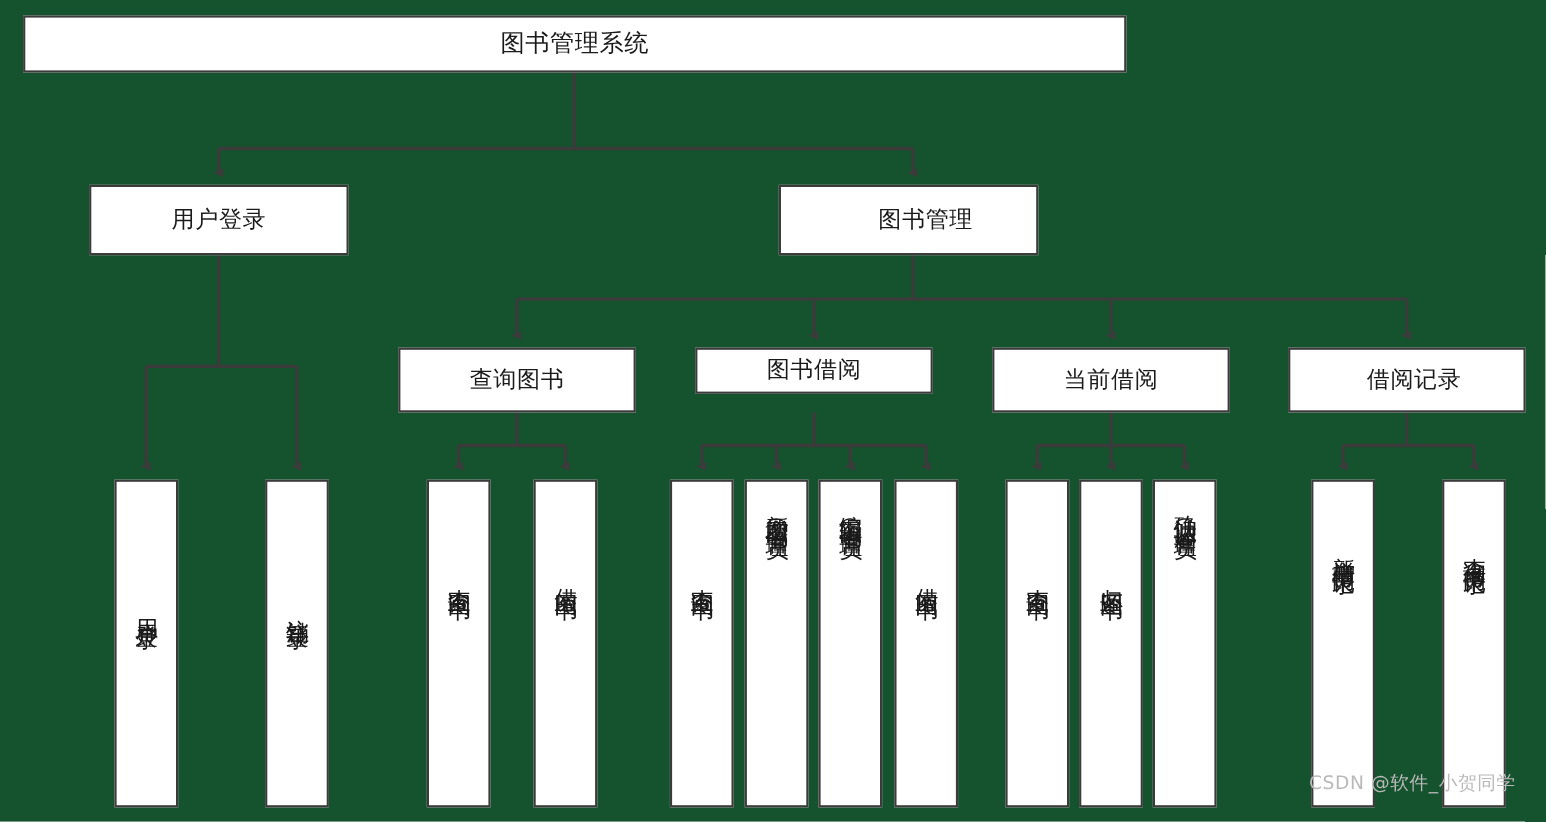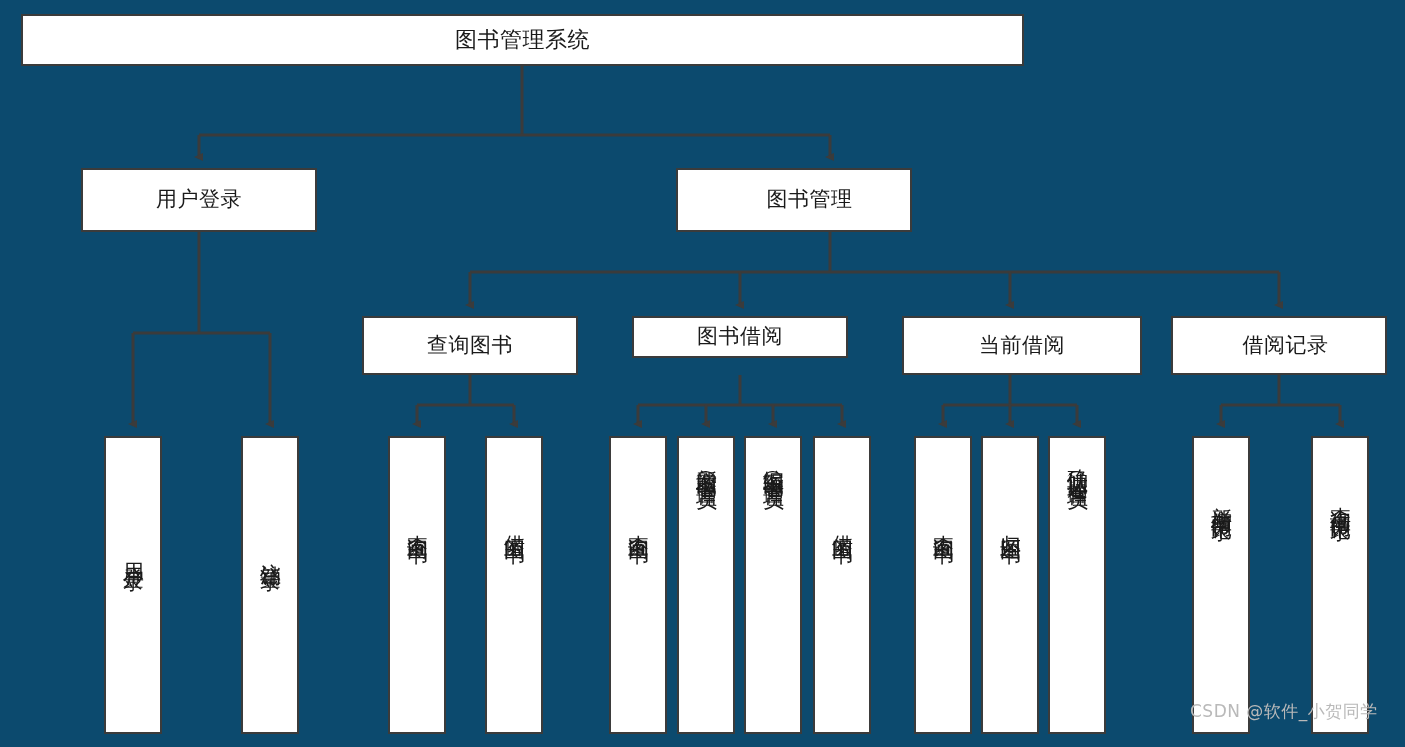--- a/index.html
+++ b/index.html
@@ -7,21 +7,21 @@
     padding: 0;
     background: #ffffff;
   }
   body {
     font-family: "DejaVu Sans", "Liberation Sans", sans-serif;
   }
   #canvas {
     position: relative;
     width: 1405px;
     height: 747px;
-    background: #0c4a6e;
+    background: #14532d;
     overflow: hidden;
   }
   svg.edges {
     position: absolute;
     left: 0;
     top: 0;
     width: 1405px;
     height: 747px;
     pointer-events: none;
   }
@@ -141,33 +141,33 @@
   </svg>
 
   <div class="node horiz root" style="left:21px; top:14px; width:1003px; height:52px;">
     <span class="node-label">图书管理系统</span>
   </div>
 
   <div class="node horiz" style="left:81px; top:168px; width:236px; height:64px;">
     <span class="node-label">用户登录</span>
   </div>
 
-  <div class="node horiz" style="left:676px; top:168px; width:236px; height:64px;padding-left:31px;">
+  <div class="node horiz" style="left:708px; top:168px; width:236px; height:64px;padding-left:31px;">
     <span class="node-label">图书管理</span>
   </div>
 
   <div class="node horiz" style="left:362px; top:316px; width:216px; height:59px;">
     <span class="node-label">查询图书</span>
   </div>
 
   <div class="node horiz" style="left:632px; top:316px; width:216px; height:42px;">
     <span class="node-label">图书借阅</span>
   </div>
 
-  <div class="node horiz" style="left:902px; top:316px; width:240px; height:59px;">
+  <div class="node horiz" style="left:902px; top:316px; width:216px; height:59px;">
     <span class="node-label">当前借阅</span>
   </div>
 
   <div class="node horiz" style="left:1171px; top:316px; width:216px; height:59px;padding-left:13px;">
     <span class="node-label">借阅记录</span>
   </div>
 
   <div class="node vert midlow" style="left:104px; top:436px; width:58px; height:298px;">
     <span class="node-label">用户登录</span>
   </div>

